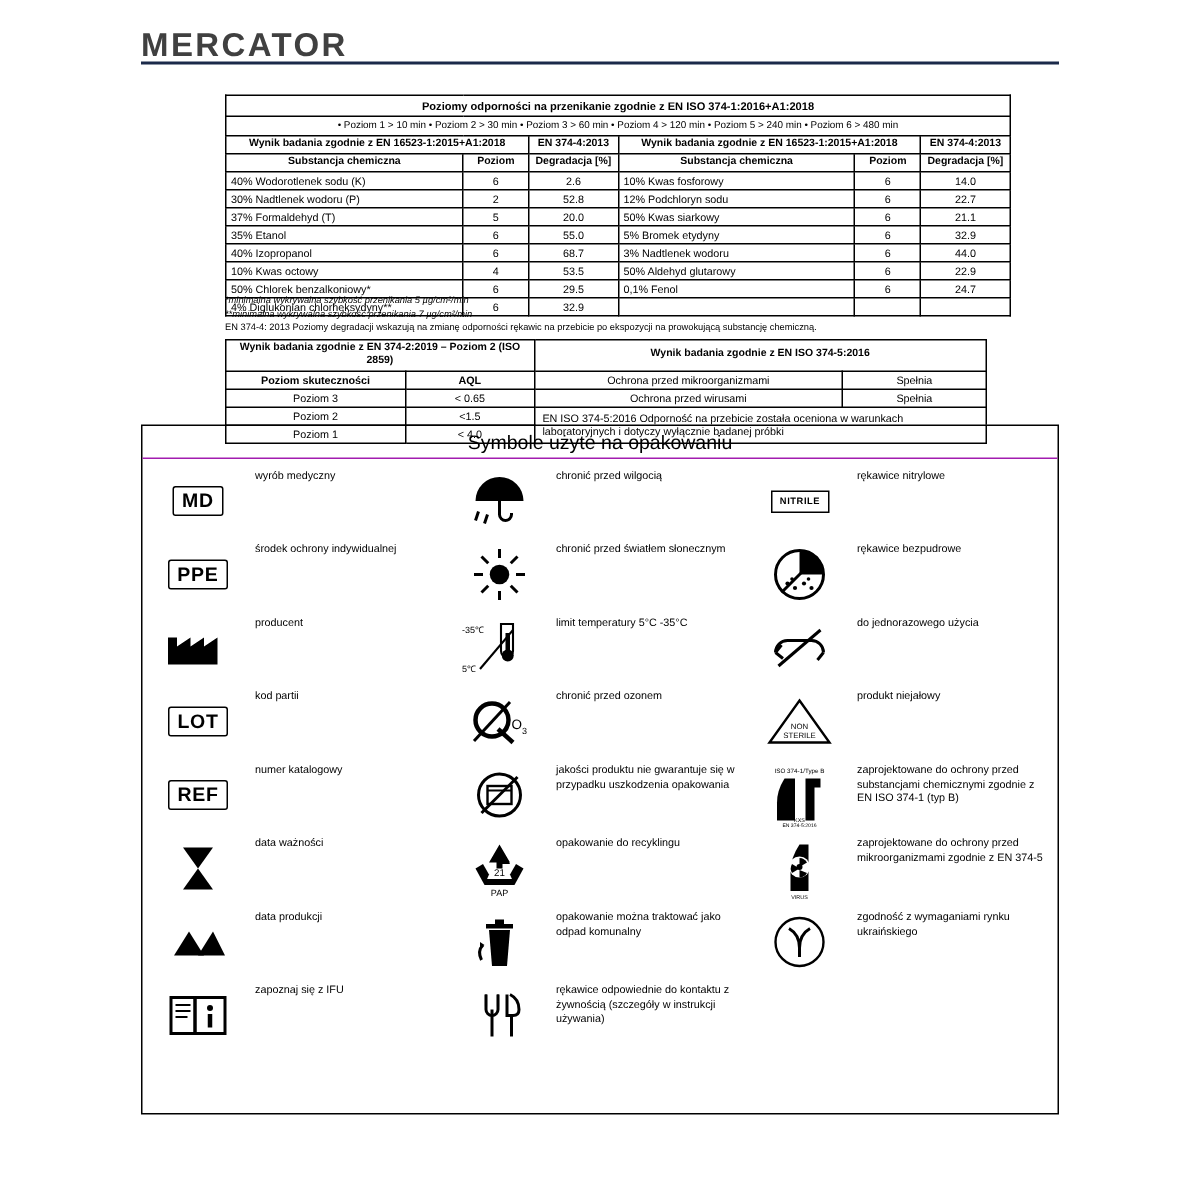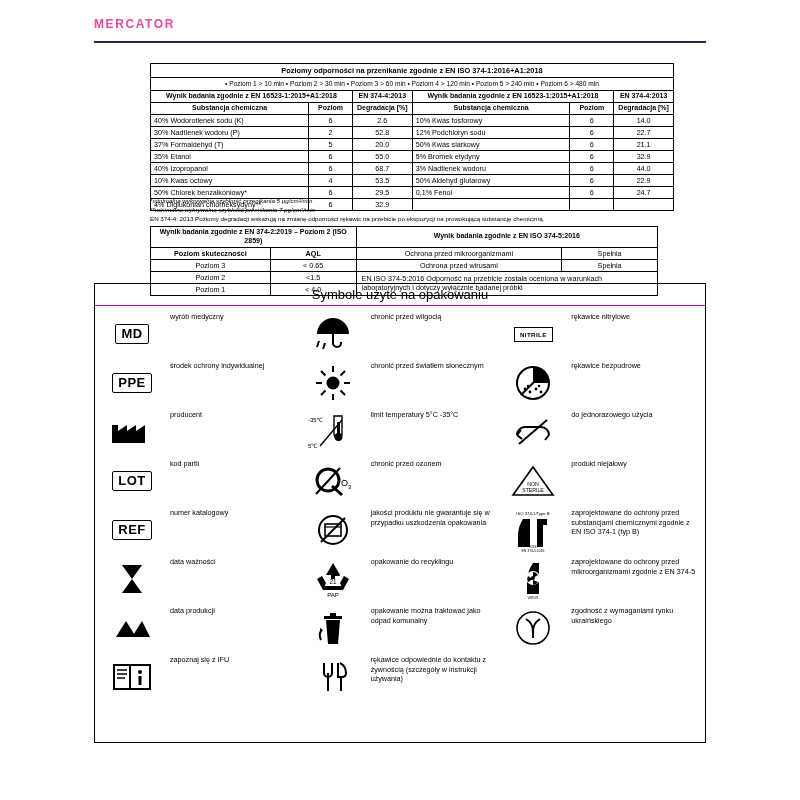--- a/index.html
+++ b/index.html
@@ -10,22 +10,22 @@
     font-family: "Liberation Sans", sans-serif;
     color: #000;
     position: relative;
     overflow: hidden;
   }
   .page { position:relative; width:800px; height:800px; }
 
   
   .brand {
     position:absolute; left:94px; top:17px;
-    font-size:12px; letter-spacing:1.6px; font-weight:bold;
-    color:#ec4899;
+    font-size:22px; letter-spacing:1.6px; font-weight:bold;
+    color:#404040;
   }
   .brand-rule {
     position:absolute; left:94px; top:41px; width:612px; height:2px;
     background:#1b2a4a;
   }
 
   
   table { border-collapse: collapse; }
   .t td, .t th {
     border:1px solid #000;

